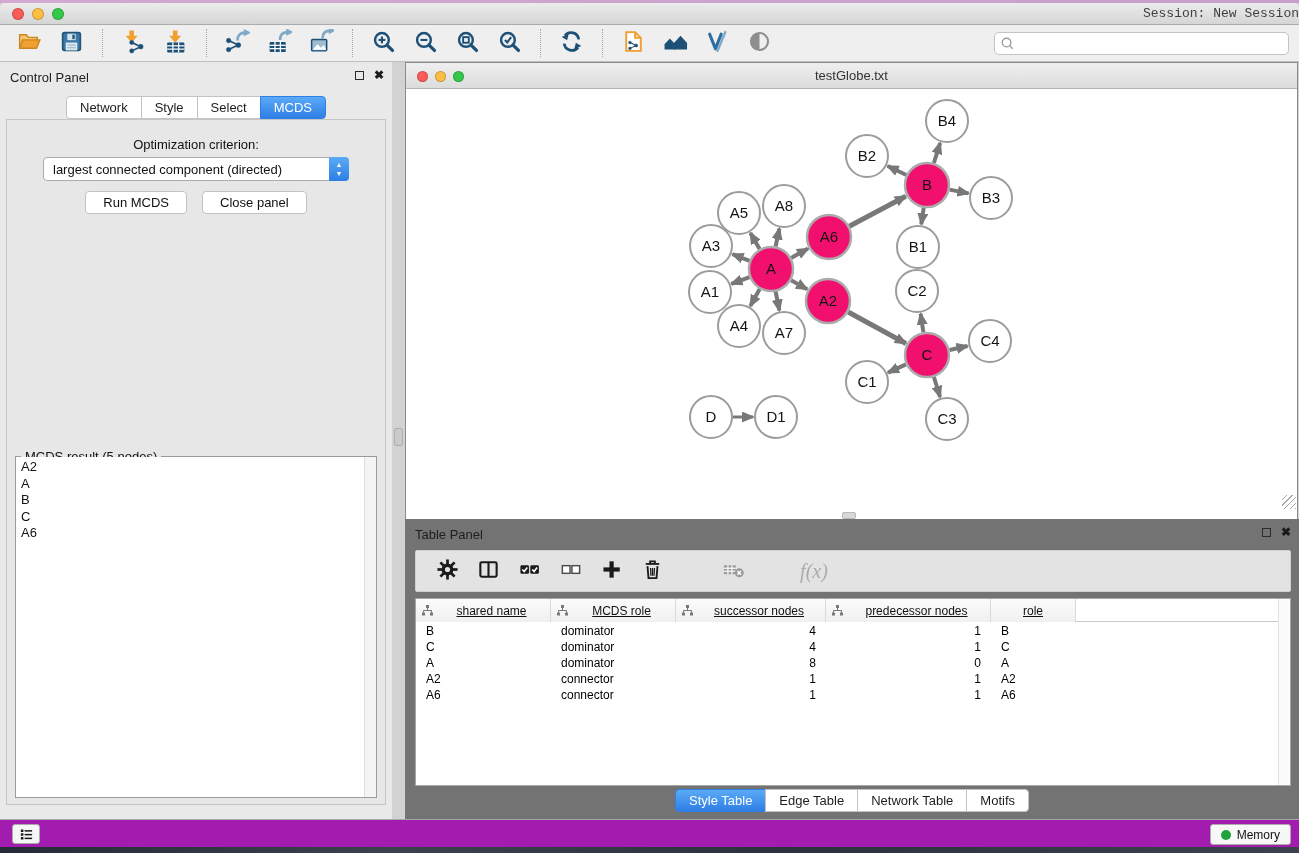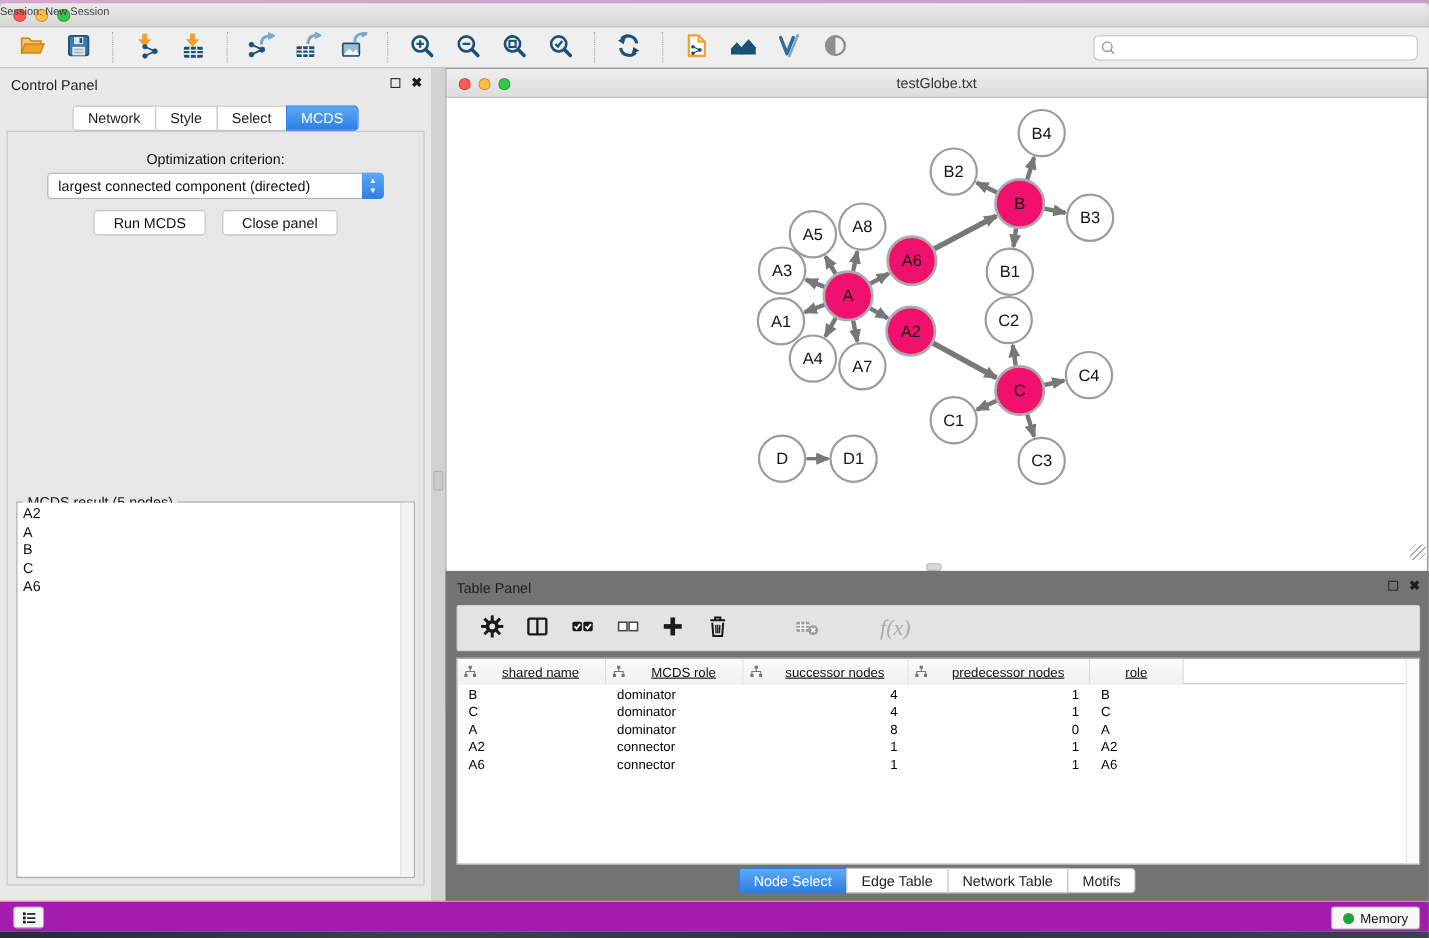--- a/index.html
+++ b/index.html
@@ -9,22 +9,22 @@
 
   
   .desktop-top { position:absolute; left:0; top:0; right:0; height:3px; background:linear-gradient(90deg,#D3A9D1,#C79FC9); }
   .desktop-bottom { position:absolute; left:0; top:847px; right:0; height:6px;
          background:linear-gradient(90deg,#232B36,#39424E 30%,#2A323D 60%,#3A424D); }
 
   
   .titlebar { position:absolute; left:0; top:3px; right:0; height:22px;
         background:linear-gradient(#ECECEC,#D5D5D5); border-bottom:1px solid #ABABAB;
         border-radius:5px 5px 0 0; }
-  .titlebar .title { position:absolute; left:0; right:0; top:3px; text-align:left;
-        font-size:10px; color:#404040; }
+  .titlebar .title { position:absolute; left:0; right:0; top:3px; text-align:right;
+        font-size:13px; color:#404040;font-family:Liberation Mono, monospace; }
   .lights { position:absolute; left:12px; top:5px; display:flex; gap:8px; }
   .light { width:12px; height:12px; border-radius:50%; border:1px solid rgba(0,0,0,.2); }
   .light.red{ background:#FC5B57;} .light.yellow{ background:#FDBE41;} .light.green{ background:#34C84A;}
 
   
   .toolbar { position:absolute; left:0; top:25px; right:0; height:37px; background:#EFEFEF;
         border-bottom:1px solid #BFBFBF; display:flex; align-items:center; padding-left:10px; }
   .tb-groups { display:flex; align-items:center; height:100%; }
   .tb-btn { width:38px; height:30px; background:transparent; border:none; display:flex;
         align-items:center; justify-content:center; margin-right:4px; cursor:pointer; }
@@ -644,21 +644,21 @@
             <div class="dt-cell" style="left: 0px; width: 135px;">A6</div>
             <div class="dt-cell" style="left: 135px; width: 125px;">connector</div>
             <div class="dt-cell right" style="left: 260px; width: 150px;">1</div>
             <div class="dt-cell right" style="left: 410px; width: 165px;">1</div>
             <div class="dt-cell" style="left: 575px; width: 85px;">A6</div>
           </div>
         </div>
       <div class="dt-scroll"></div>
     </div>
     <div class="seg-tabs bottom-tabs">
-        <div class="seg-tab active">Node Select</div>
+        <div class="seg-tab active">Style Table</div>
         <div class="seg-tab">Edge Table</div>
         <div class="seg-tab">Network Table</div>
         <div class="seg-tab">Motifs</div>
       </div>
   </div>
 
   <div class="statusbar">
     <button class="status-btn">
       <svg viewBox="0 0 24 24">
           <g fill="#1A1A1A">

